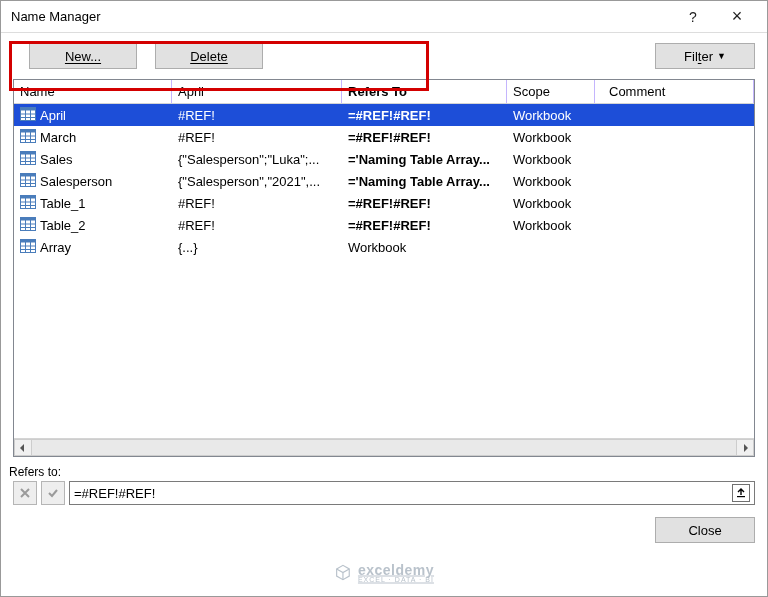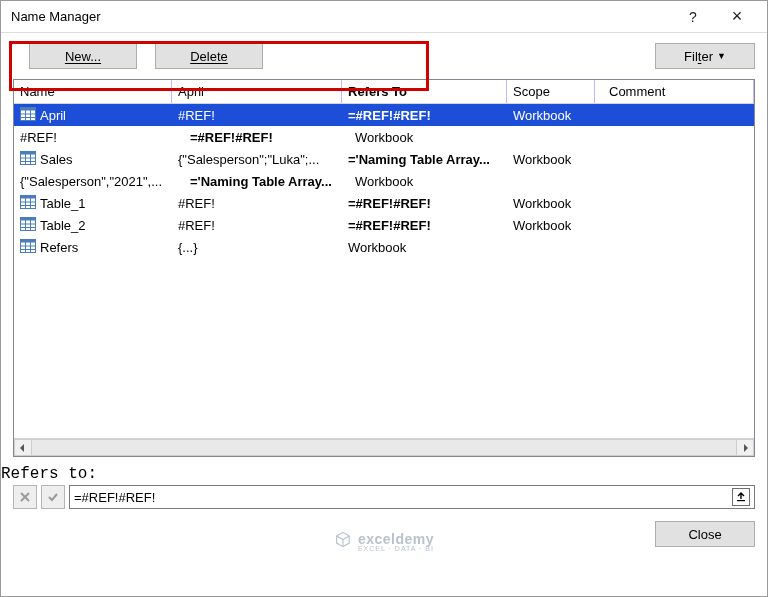--- a/index.html
+++ b/index.html
@@ -112,21 +112,21 @@
     border-top: 1px solid #d4d4d4;
     background: #f0f0f0;
   }
   .hscroll .arrow {
     width: 18px;
     display: flex; align-items: center; justify-content: center;
     background: #f0f0f0;
     border: 1px solid #cdcdcd;
   }
   .hscroll .track { flex: 1; background: #e9e9e9; border: 1px solid #cdcdcd; border-left: none; border-right: none;}
-  .refers-label { margin: 8px 12px 2px 0; font-size: 16px; font-family: Liberation Mono, monospace; }
+  .refers-label { margin: 8px 12px 2px 8px; font-size: 12px; }
   .refers-row {
     display: flex;
     align-items: center;
     margin: 0 12px;
     gap: 4px;
   }
   .icon-btn {
     width: 24px; height: 24px;
     border: 1px solid #b5b5b5;
     background: #eee;
@@ -148,26 +148,27 @@
     display: flex; align-items: center; justify-content: center;
     background: #fff;
   }
   .footer {
     display: flex;
     justify-content: flex-end;
     padding: 12px;
   }
   .watermark {
     position: absolute;
-    left: 50%; top: 540px;
+    left: 50%; top: 571px;
     transform: translate(-50%, -50%);
     color: #b9c2cb;
     font-size: 14px;
-    display: flex; gap: 6px;
+    display: flex; align-items: center; gap: 6px;
     pointer-events: none;
+    text-decoration: underline;
   }
   .filter-caret { margin-left: 4px; font-size: 9px; }
 </style>
 </head>
 <body>
 
 <div class="titlebar">
   <span class="title">Name Manager</span>
   <div class="tbtn">?</div>
   <div class="tbtn" style="font-size:18px;">×</div>
@@ -207,20 +208,31 @@
               <line x1="0" y1="10.5" x2="16" y2="10.5" stroke="#4a7dbb"></line>
             </svg></span>
           <span>April</span>
         </div>
         <div class="cell col-value">#REF!</div>
         <div class="cell col-refers">=#REF!#REF!</div>
         <div class="cell col-scope">Workbook</div>
         <div class="cell col-comment"></div>
       </div>
       <div class="row">
+        <div class="cell col-name name-cell">
+          <span><svg class="icon-table" viewBox="0 0 16 14">
+              <rect x="0.5" y="0.5" width="15" height="13" fill="#fff" stroke="#4a7dbb"></rect>
+              <rect x="0.5" y="0.5" width="15" height="3" fill="#4a7dbb"></rect>
+              <line x1="5.5" y1="0" x2="5.5" y2="14" stroke="#4a7dbb"></line>
+              <line x1="10.5" y1="0" x2="10.5" y2="14" stroke="#4a7dbb"></line>
+              <line x1="0" y1="7" x2="16" y2="7" stroke="#4a7dbb"></line>
+              <line x1="0" y1="10.5" x2="16" y2="10.5" stroke="#4a7dbb"></line>
+            </svg></span>
+          <span>March</span>
+        </div>
         <div class="cell col-value">#REF!</div>
         <div class="cell col-refers">=#REF!#REF!</div>
         <div class="cell col-scope">Workbook</div>
         <div class="cell col-comment"></div>
       </div>
       <div class="row">
         <div class="cell col-name name-cell">
           <span><svg class="icon-table" viewBox="0 0 16 14">
               <rect x="0.5" y="0.5" width="15" height="13" fill="#fff" stroke="#4a7dbb"></rect>
               <rect x="0.5" y="0.5" width="15" height="3" fill="#4a7dbb"></rect>
@@ -230,20 +242,31 @@
               <line x1="0" y1="10.5" x2="16" y2="10.5" stroke="#4a7dbb"></line>
             </svg></span>
           <span>Sales</span>
         </div>
         <div class="cell col-value">{"Salesperson";"Luka";...</div>
         <div class="cell col-refers">='Naming Table Array...</div>
         <div class="cell col-scope">Workbook</div>
         <div class="cell col-comment"></div>
       </div>
       <div class="row">
+        <div class="cell col-name name-cell">
+          <span><svg class="icon-table" viewBox="0 0 16 14">
+              <rect x="0.5" y="0.5" width="15" height="13" fill="#fff" stroke="#4a7dbb"></rect>
+              <rect x="0.5" y="0.5" width="15" height="3" fill="#4a7dbb"></rect>
+              <line x1="5.5" y1="0" x2="5.5" y2="14" stroke="#4a7dbb"></line>
+              <line x1="10.5" y1="0" x2="10.5" y2="14" stroke="#4a7dbb"></line>
+              <line x1="0" y1="7" x2="16" y2="7" stroke="#4a7dbb"></line>
+              <line x1="0" y1="10.5" x2="16" y2="10.5" stroke="#4a7dbb"></line>
+            </svg></span>
+          <span>Salesperson</span>
+        </div>
         <div class="cell col-value">{"Salesperson","2021",...</div>
         <div class="cell col-refers">='Naming Table Array...</div>
         <div class="cell col-scope">Workbook</div>
         <div class="cell col-comment"></div>
       </div>
       <div class="row">
         <div class="cell col-name name-cell">
           <span><svg class="icon-table" viewBox="0 0 16 14">
               <rect x="0.5" y="0.5" width="15" height="13" fill="#fff" stroke="#4a7dbb"></rect>
               <rect x="0.5" y="0.5" width="15" height="3" fill="#4a7dbb"></rect>
@@ -279,21 +302,21 @@
       <div class="row">
         <div class="cell col-name name-cell">
           <span><svg class="icon-table" viewBox="0 0 16 14">
               <rect x="0.5" y="0.5" width="15" height="13" fill="#fff" stroke="#4a7dbb"></rect>
               <rect x="0.5" y="0.5" width="15" height="3" fill="#4a7dbb"></rect>
               <line x1="5.5" y1="0" x2="5.5" y2="14" stroke="#4a7dbb"></line>
               <line x1="10.5" y1="0" x2="10.5" y2="14" stroke="#4a7dbb"></line>
               <line x1="0" y1="7" x2="16" y2="7" stroke="#4a7dbb"></line>
               <line x1="0" y1="10.5" x2="16" y2="10.5" stroke="#4a7dbb"></line>
             </svg></span>
-          <span>Refers</span>
+          <span>Array</span>
         </div>
         <div class="cell col-value">{...}</div>
         <div class="cell col-scope">Workbook</div>
         <div class="cell col-comment"></div>
       </div>
     </div>
   <div class="hscroll">
     <div class="arrow">
       <svg width="8" height="8" viewBox="0 0 8 8">
           <path d="M5 0 L1 4 L5 8 Z" fill="#555"></path>

